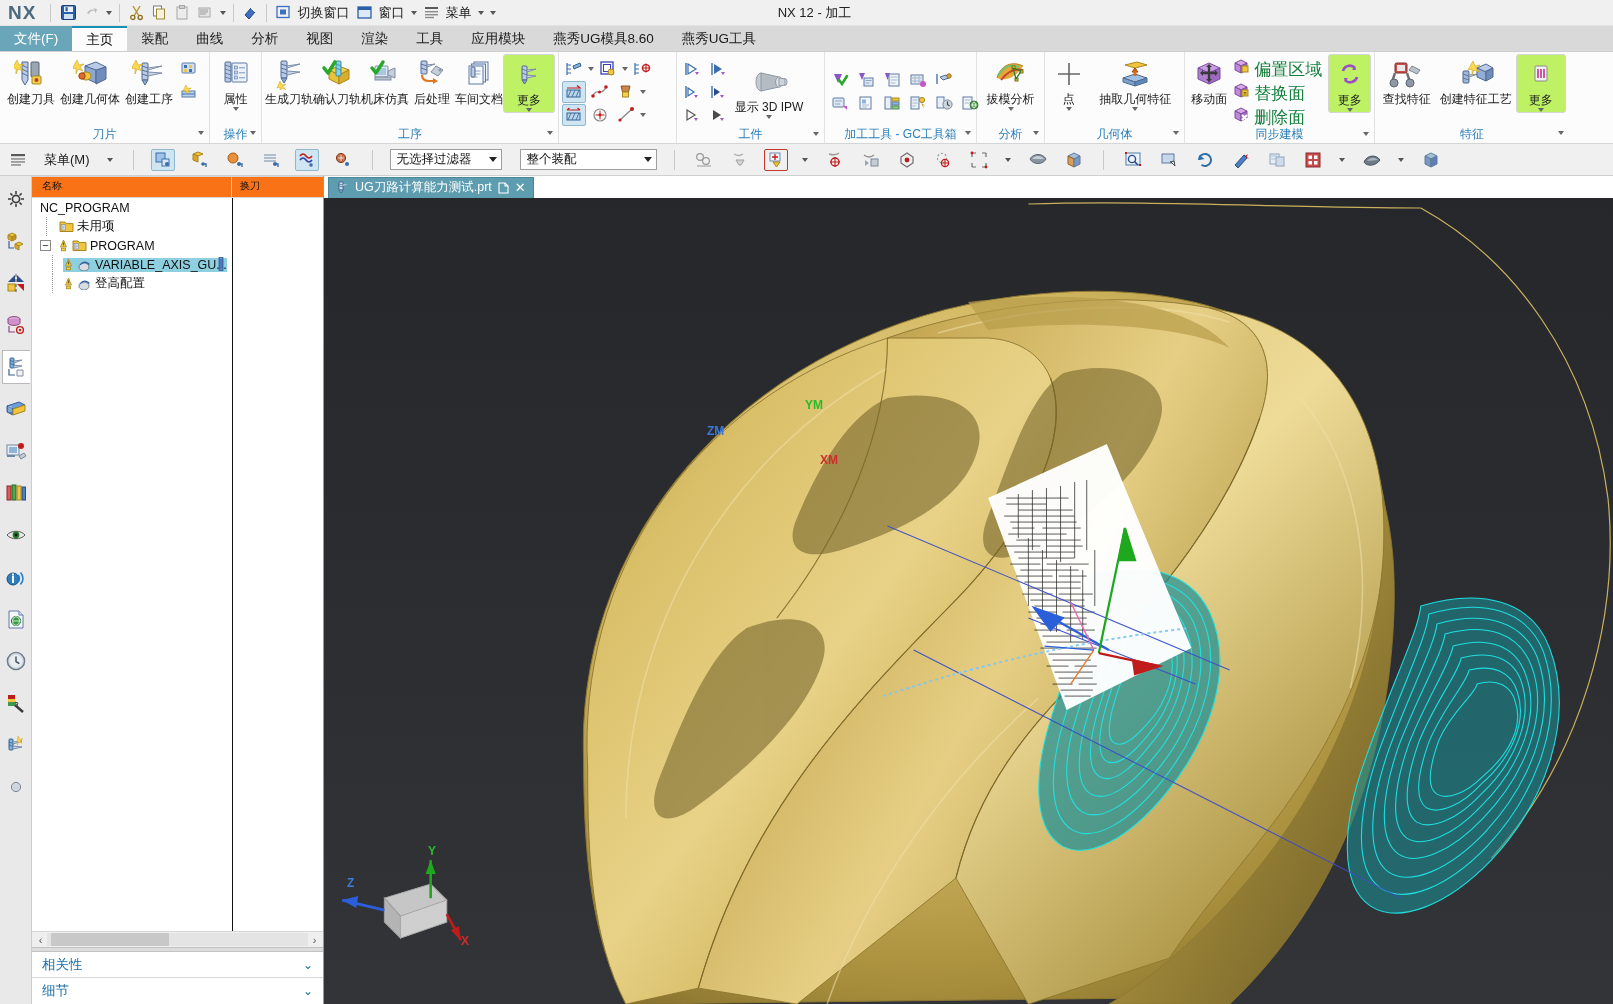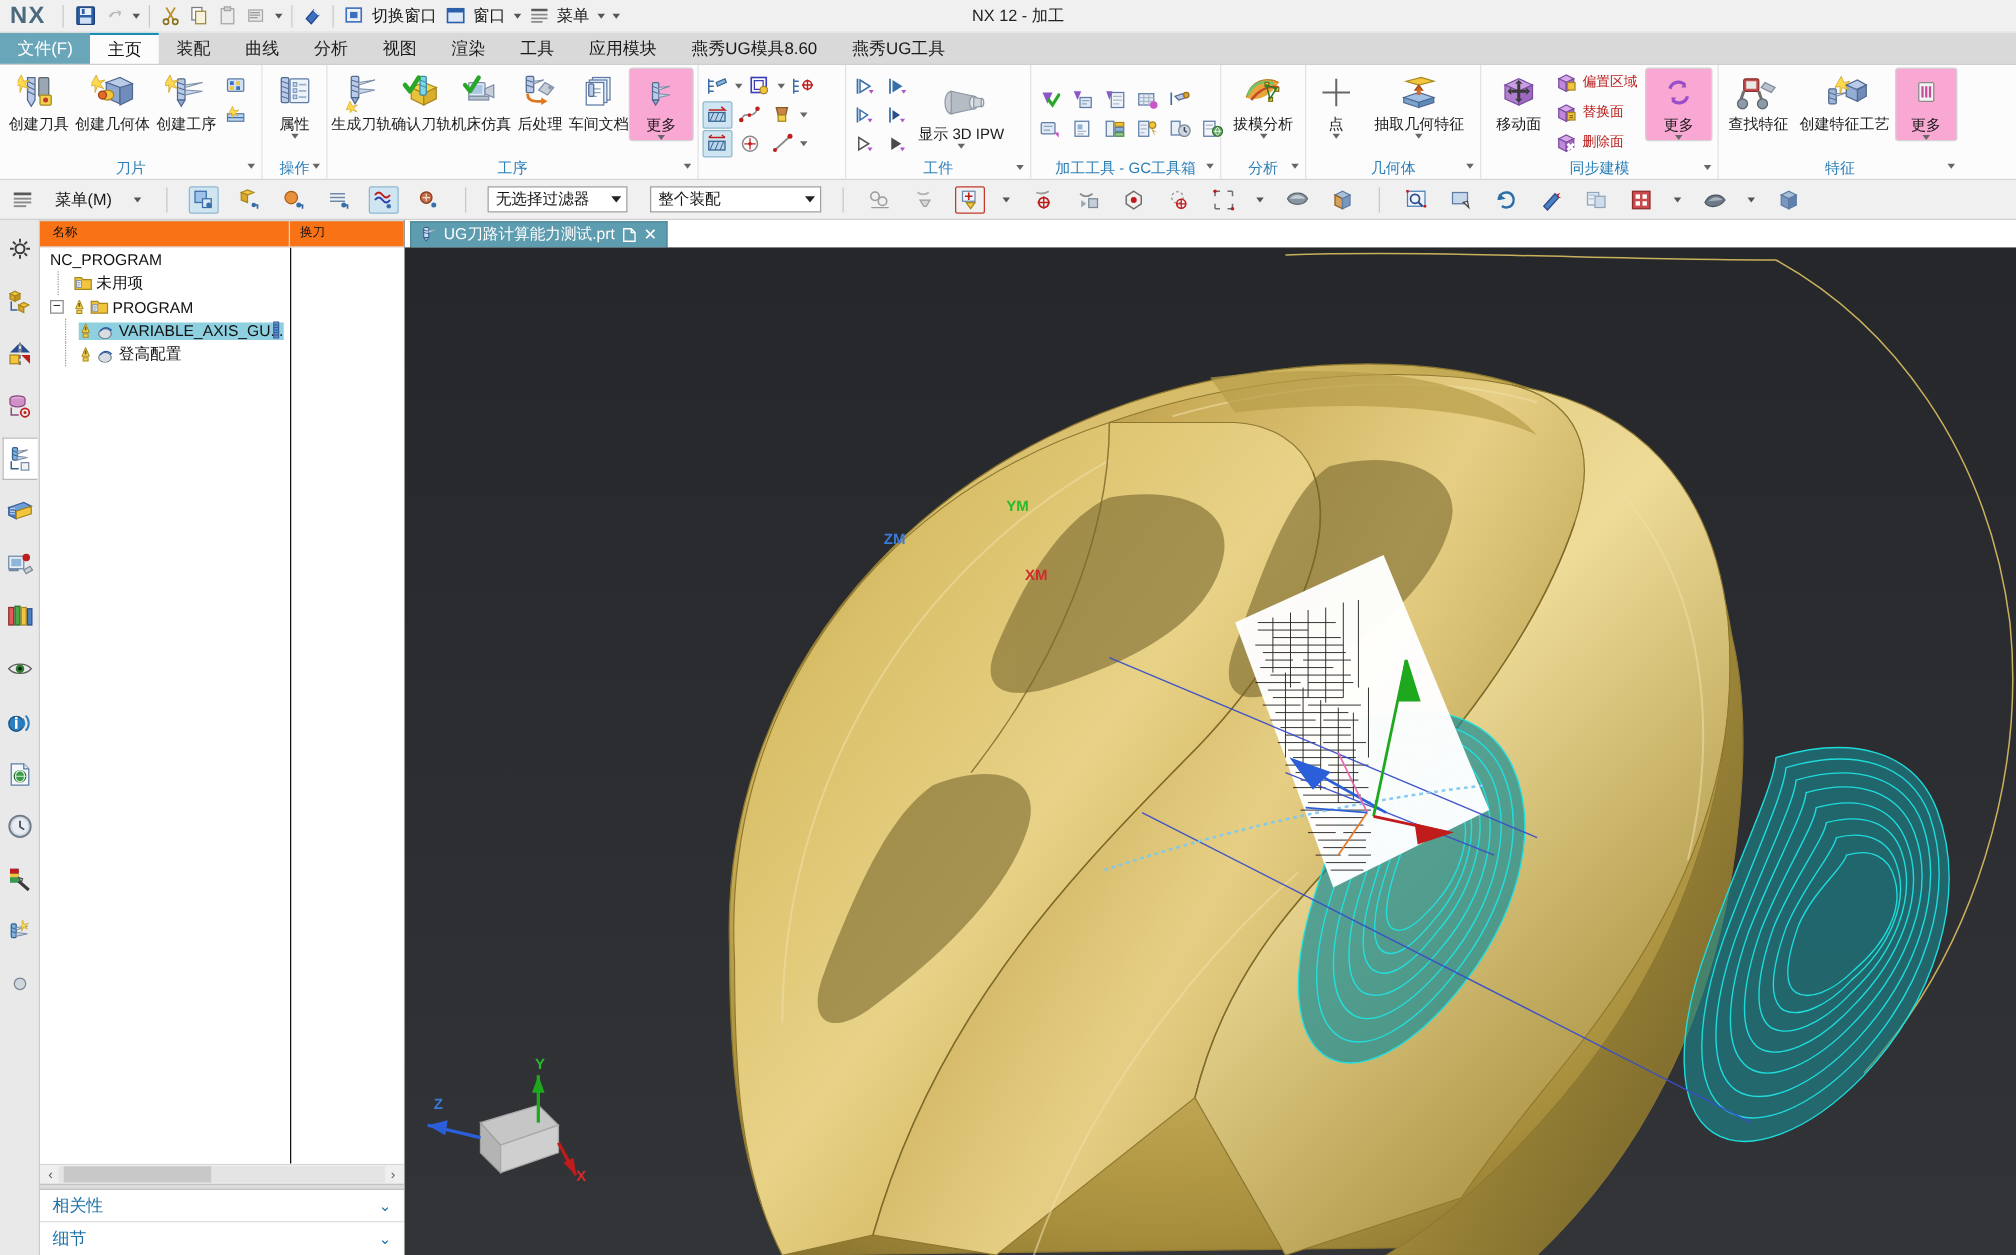--- a/index.html
+++ b/index.html
@@ -47,27 +47,27 @@
     font-size:12px; color:#2b7fb8; position:relative; gap:6px;}
   .gtitle .gcaret{ position:absolute; right:2px; top:6px;}
   .gcaret{ width:0;height:0;border-left:3.5px solid transparent;border-right:3.5px solid transparent;
     border-top:4px solid #666;}
   .bigbtn{ width:56px; display:flex; flex-direction:column; align-items:center; padding-top:3px;
     cursor:default;}
   .bigbtn .ic{ height:34px; display:flex; align-items:center; justify-content:center;}
   .bigbtn .lb{ font-size:12px; color:#1a1a1a; margin-top:2px; text-align:center; line-height:13px;
     white-space:nowrap;}
   .bigbtn .dd{ margin-top:1px;}
-  .bigbtn.framed{ border:1px solid #d4d4d4; border-radius:3px; background:#f9a8d4; width:54px;}
+  .bigbtn.framed{ border:1px solid #d4d4d4; border-radius:3px; background:#bef264; width:54px;}
   .smallcol{ display:flex; flex-direction:column; justify-content:center; gap:1px; padding-top:4px;}
   .smallrow{ display:flex; align-items:center; gap:2px;}
   .sbtn{ width:24px; height:22px; display:flex; align-items:center; justify-content:center;}
   .sbtn.sel{ background:#cfe5f2; border:1px solid #8fb8d0; border-radius:2px;}
   .sbtn.selred{ border:1px solid #c0392b; border-radius:2px;}
-  .labelbtn{ display:flex; gap:4px; font-size:11px; color:#b91c1c; height:22px;
+  .labelbtn{ display:flex; align-items:center; gap:4px; font-size:17px; color:#15803d; height:22px;
     padding-right:4px; white-space:nowrap;}
   .icolabel-col{ display:flex; flex-direction:column; justify-content:center; gap:2px; padding:4px 2px 0 2px;}
 
   
   .seltoolbar{ height:32px; background:#f0f0f0; display:flex; align-items:center; gap:12px;
     padding:0 6px; border-bottom:1px solid #d0d0d0; flex:0 0 32px;}
   .seltoolbar .sep{ width:1px; height:20px; background:#c8c8c8; margin:0 5px;}
   .combo{ height:21px; border:1px solid #9e9e9e; background:#fff; display:flex; align-items:center;
     justify-content:space-between; padding:0 4px 0 6px; font-size:12.5px; color:#111;}
   .combo .cc{ width:0;height:0;border-left:4px solid transparent;border-right:4px solid transparent;

